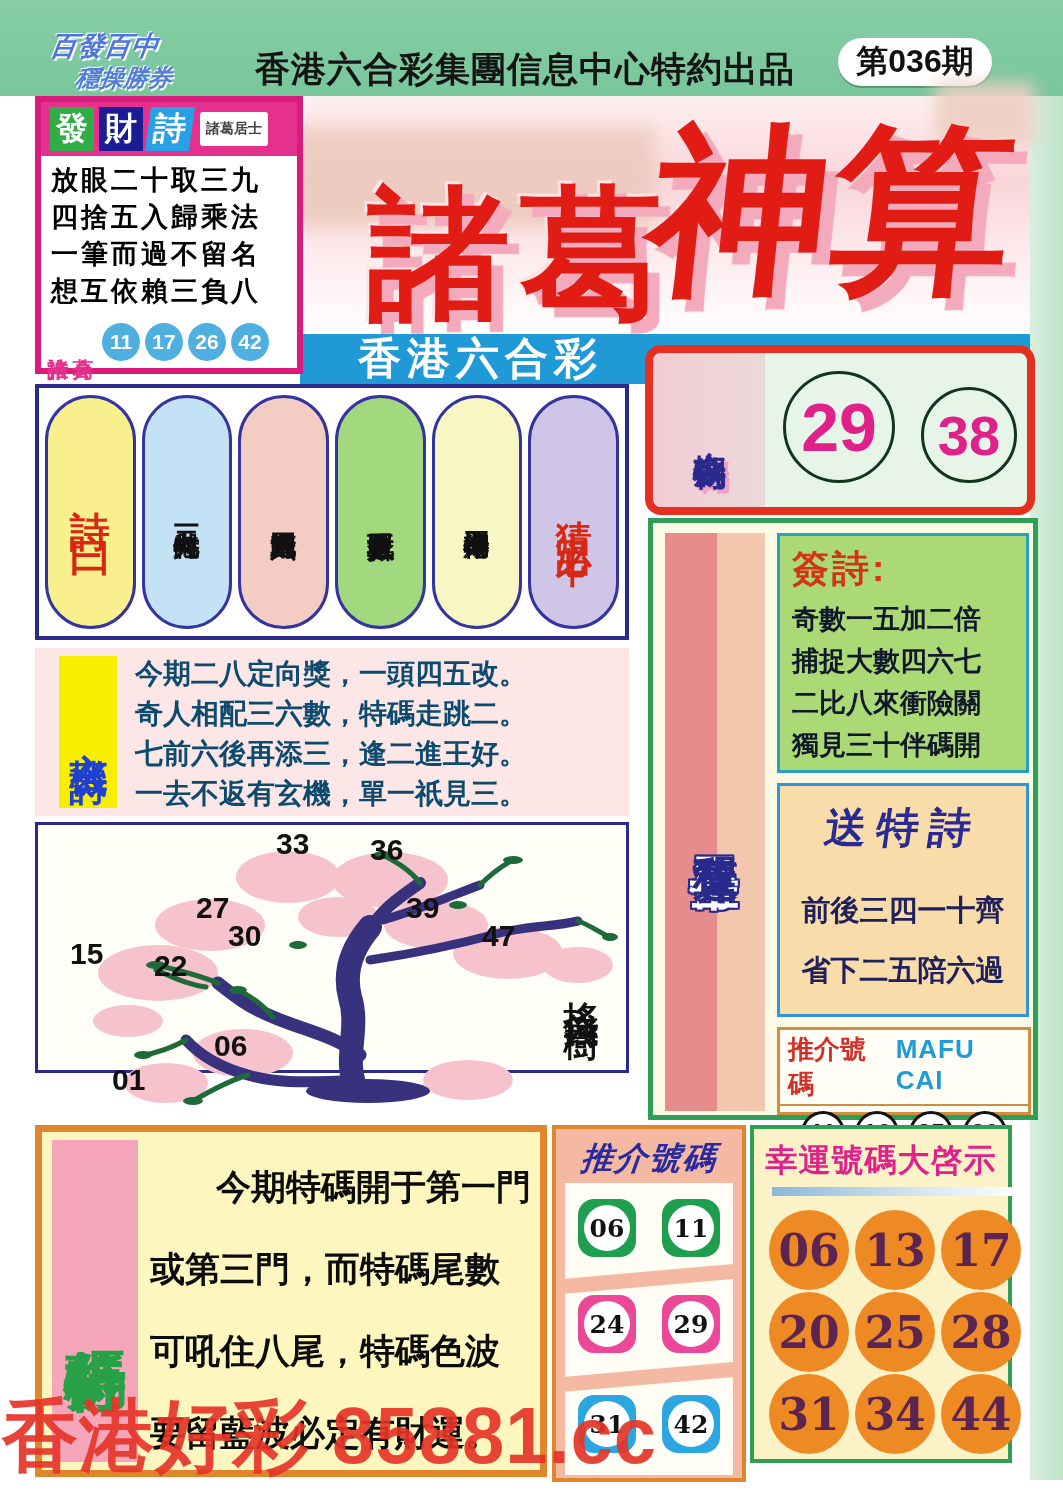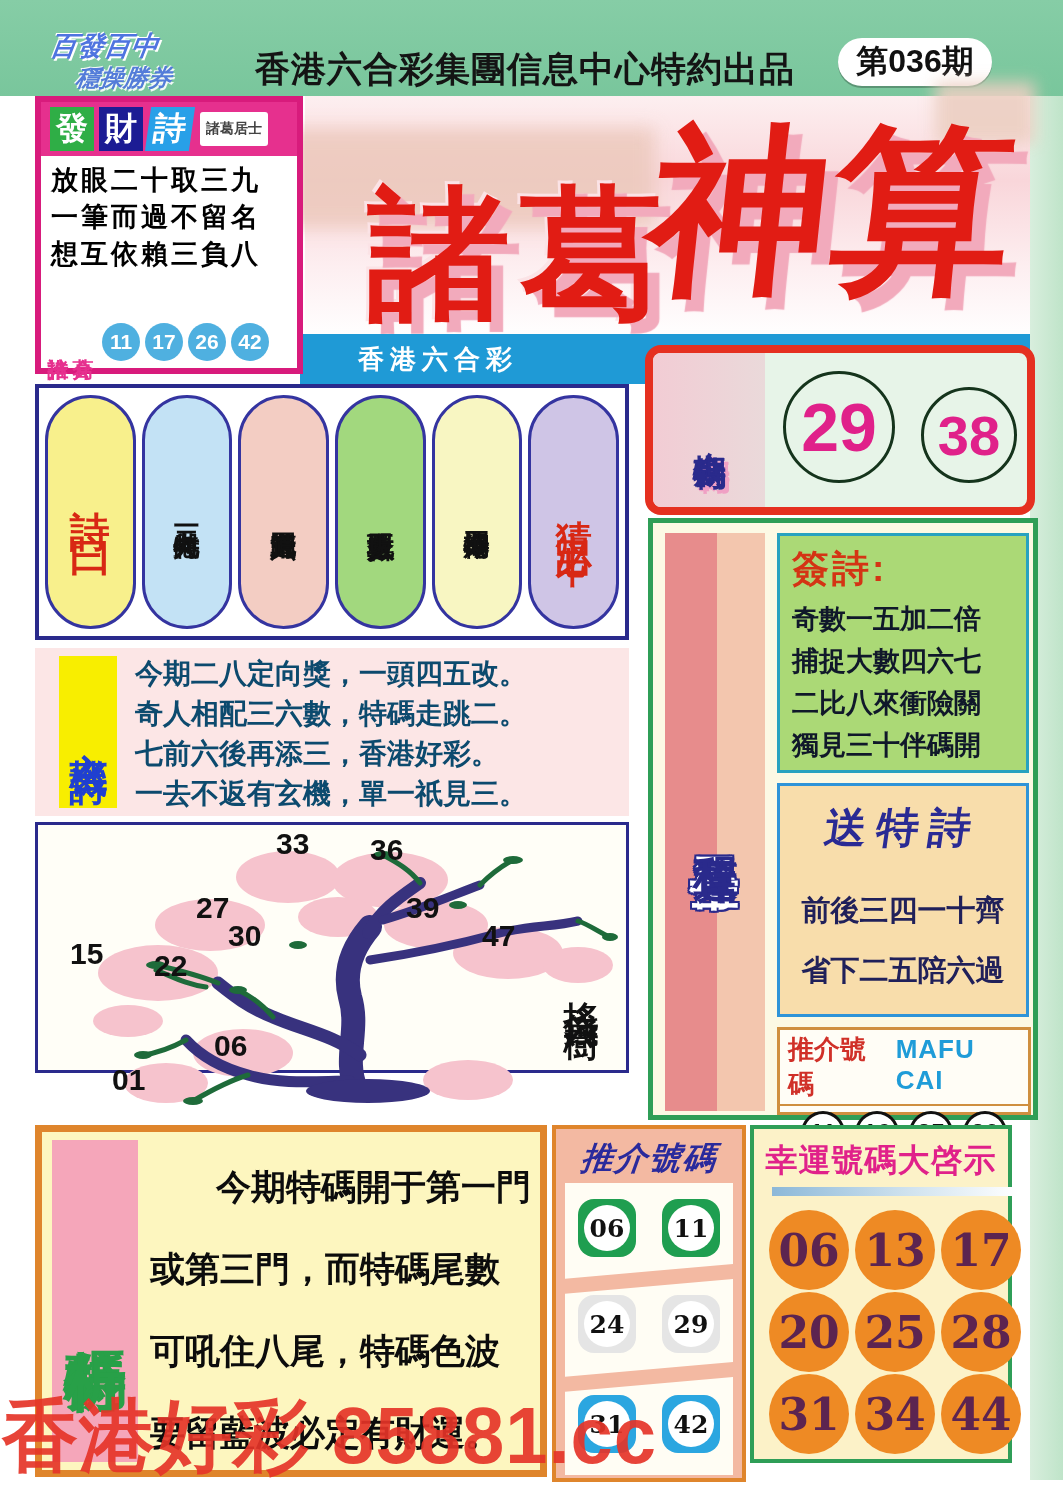--- a/index.html
+++ b/index.html
@@ -21,21 +21,21 @@
   
   .titleback{left:305px;top:96px;width:725px;height:242px;
              background:linear-gradient(180deg,#fdeff0 0%,#f9d6da 35%,#fdeef0 70%,#ffffff 100%);}
   .blur1{left:205px;top:128px;width:450px;height:100px;background:#ecc9bc;filter:blur(9px);opacity:.85;}
   .blur2{left:935px;top:82px;width:100px;height:62px;background:#eccfc2;filter:blur(8px);opacity:.9;}
   .t-zhuge{left:368px;top:160px;font-size:142px;font-weight:900;color:#e11c14;letter-spacing:10px;
            text-shadow:12px 10px 1px #f2aabc,-3px -3px 0 #fbe3e6;}
   .t-shensuan{left:650px;top:92px;font-size:180px;font-weight:900;color:#e11c14;letter-spacing:2px;
            transform:skewX(-6deg);text-shadow:14px 12px 1px #f2aabc;}
   .banner{left:300px;top:334px;width:730px;height:50px;background:#1f9ad6;display:flex;align-items:center;}
-  .banner span{color:#ffffff;font-size:26px;font-weight:900;letter-spacing:6px;margin-left:58px;}
+  .banner span{color:#ffffff;font-size:43px;font-weight:900;letter-spacing:6px;margin-left:58px;}
   
   .fortune{left:35px;top:96px;width:268px;height:278px;background:#ffffff;border:6px solid #d81b7c;}
   .fhead{position:absolute;left:0;top:0;width:100%;height:54px;background:#e6308e;display:flex;align-items:center;padding:0 4px;}
   .fchar{width:44px;height:44px;display:flex;align-items:center;justify-content:center;color:#fff;
          font-size:32px;font-weight:900;margin-left:5px;}
   .fc0{background:#2fae46;} .fc1{background:#1c1c94;} .fc2{background:#28a0e8;transform:skewX(-8deg);}
   .fauthor{margin-left:8px;background:#ffffff;border-radius:3px;padding:8px 6px;font-size:14px;font-weight:700;color:#444;}
   .fpoem{position:absolute;left:10px;top:60px;width:244px;font-size:27px;font-weight:900;color:#000;
          line-height:37px;letter-spacing:3px;white-space:nowrap;}
   .frec{position:absolute;left:6px;top:212px;width:252px;height:56px;display:flex;align-items:center;}
@@ -104,21 +104,21 @@
   .shieldtitle{position:absolute;left:0;top:8px;width:100%;text-align:center;color:#2a2a9c;font-size:32px;font-weight:900;
                font-style:italic;letter-spacing:2px;transform:skewX(-6deg);}
   .shieldpanel{position:absolute;left:9px;top:54px;width:168px;height:292px;background:#fffdf4;overflow:hidden;}
   .sep{position:absolute;left:-12px;width:200px;height:15px;background:#f3b9a2;transform:rotate(-5deg);}
   .sep1{top:88px;} .sep2{top:186px;}
   .srow{position:absolute;left:0;width:168px;display:flex;justify-content:space-around;}
   .sr0{top:16px;} .sr1{top:112px;} .sr2{top:212px;}
   .shield{width:58px;height:58px;border-radius:16px;display:flex;align-items:center;justify-content:center;}
   .shield .inner{width:46px;height:46px;border-radius:50%;background:#fff;display:flex;align-items:center;justify-content:center;
                  font-size:25px;font-weight:900;color:#111;font-family:"DejaVu Serif","Liberation Serif",serif;}
-  .sg{background:#1f9e50;} .sr{background:#e5e5e5;} .sb{background:#2ba6e0;}
+  .sg{background:#1f9e50;} .sr{background:#ec4899;} .sb{background:#2ba6e0;}
   .lucky{left:750px;top:1125px;width:262px;height:338px;background:#fcf2c8;border:4px solid #2f9e57;}
   .luckytitle{position:absolute;left:0;top:10px;width:100%;text-align:center;color:#e0218a;font-size:32px;font-weight:900;letter-spacing:1px;}
   .luckybar{position:absolute;left:18px;top:58px;width:246px;height:9px;background:linear-gradient(90deg,#8cb8d8,#cfe2ee 55%,#ffffff);}
   .luckygrid{position:absolute;left:12px;top:80px;width:258px;height:246px;display:grid;grid-template-columns:repeat(3,1fr);
              grid-template-rows:repeat(3,1fr);justify-items:center;align-items:center;}
   .lball{width:80px;height:80px;border-radius:50%;background:#ee8a24;display:flex;align-items:center;justify-content:center;
          font-size:44px;font-weight:900;color:#5c2450;font-family:"DejaVu Serif","Liberation Serif",serif;}
   
   .watermark{left:2px;top:1386px;font-size:76px;font-weight:900;color:rgba(229,52,40,.92);white-space:nowrap;z-index:50;
              letter-spacing:1px;transform:scaleY(1.04);}
@@ -148,20 +148,21 @@
 
   <div class="abs fortune">
     <div class="fhead">
       <div class="fchar fc0">發</div>
       <div class="fchar fc1">財</div>
       <div class="fchar fc2">詩</div>
       <div class="fauthor">諸葛居士</div>
     </div>
     <div class="fpoem">
       <div>放眼二十取三九</div>
+      <div>四捨五入歸乘法</div>
       <div>一筆而過不留名</div>
       <div>想互依賴三負八</div>
     </div>
     <div class="frec">
       <div class="freccol">
         <span class="vtext">諸推</span>
       </div>
       <div class="freccol">
         <span class="vtext">葛介</span>
       </div>
@@ -201,21 +202,21 @@
       </div>
   </div>
 
   <div class="abs mystery">
     <div class="mlabel">
       <span class="vtext">玄機詩</span>
     </div>
     <div class="mlines">
       <div>今期二八定向獎，一頭四五改。</div>
       <div>奇人相配三六數，特碼走跳二。</div>
-      <div>七前六後再添三，香港好彩。</div>
+      <div>七前六後再添三，逢二進王好。</div>
       <div>一去不返有玄機，單一祇見三。</div>
     </div>
   </div>
 
   <div class="abs tree">
     <svg width="594" height="280" viewBox="0 0 594 280">
       <g fill="#f6c3cd">
         <ellipse cx="250" cy="52" rx="52" ry="26"></ellipse>
           <ellipse cx="352" cy="55" rx="58" ry="28"></ellipse>
         <ellipse cx="300" cy="92" rx="40" ry="20"></ellipse>

